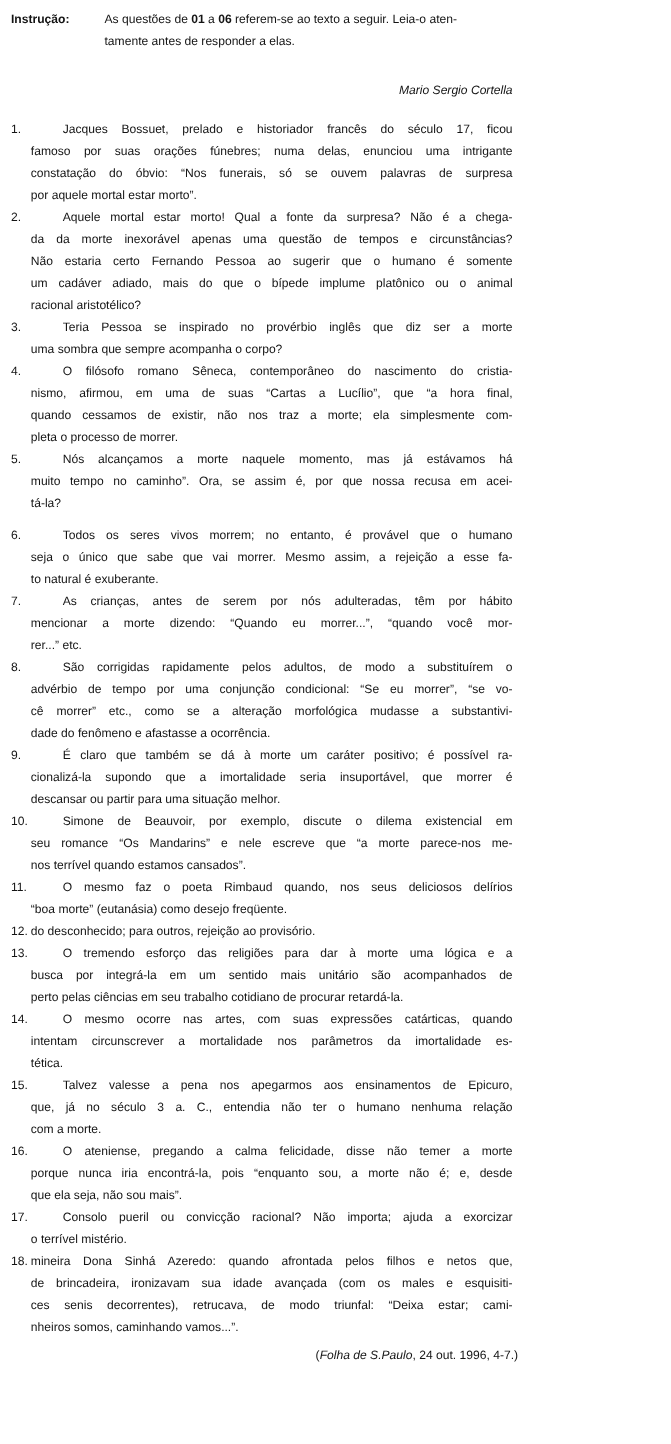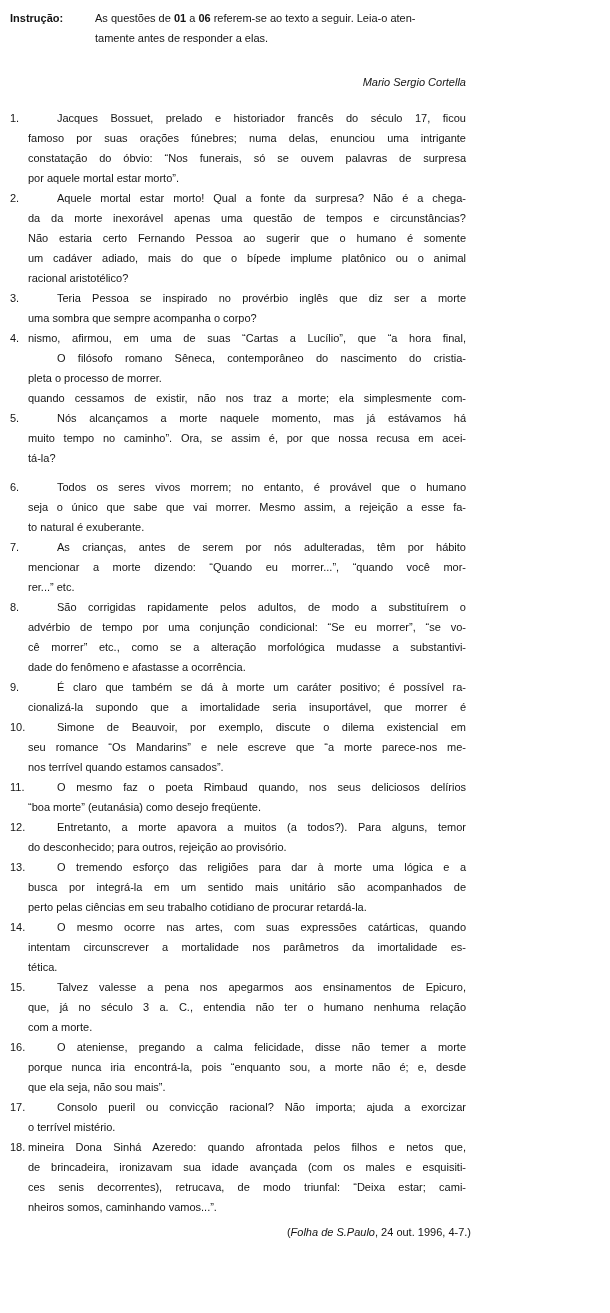--- a/index.html
+++ b/index.html
@@ -97,24 +97,24 @@
         <div class="line">um cadáver adiado, mais do que o bípede implume platônico ou o animal</div>
         <div class="line last">racional aristotélico?</div>
       </div>
       <div class="para">
         <span class="num">3.</span>
         <div class="line first">Teria Pessoa se inspirado no provérbio inglês que diz ser a morte</div>
         <div class="line last">uma sombra que sempre acompanha o corpo?</div>
       </div>
       <div class="para">
         <span class="num">4.</span>
+        <div class="line first">O filósofo romano Sêneca, contemporâneo do nascimento do cristia-</div>
         <div class="line">nismo, afirmou, em uma de suas “Cartas a Lucílio”, que “a hora final,</div>
-        <div class="line first">O filósofo romano Sêneca, contemporâneo do nascimento do cristia-</div>
+        <div class="line">quando cessamos de existir, não nos traz a morte; ela simplesmente com-</div>
         <div class="line last">pleta o processo de morrer.</div>
-        <div class="line">quando cessamos de existir, não nos traz a morte; ela simplesmente com-</div>
       </div>
       <div class="para">
         <span class="num">5.</span>
         <div class="line first">Nós alcançamos a morte naquele momento, mas já estávamos há</div>
         <div class="line">muito tempo no caminho”. Ora, se assim é, por que nossa recusa em acei-</div>
         <div class="line last">tá-la?</div>
       </div>
       <div class="para gap">
         <span class="num">6.</span>
         <div class="line first">Todos os seres vivos morrem; no entanto, é provável que o humano</div>
@@ -131,35 +131,35 @@
         <span class="num">8.</span>
         <div class="line first">São corrigidas rapidamente pelos adultos, de modo a substituírem o</div>
         <div class="line">advérbio de tempo por uma conjunção condicional: “Se eu morrer”, “se vo-</div>
         <div class="line">cê morrer” etc., como se a alteração morfológica mudasse a substantivi-</div>
         <div class="line last">dade do fenômeno e afastasse a ocorrência.</div>
       </div>
       <div class="para">
         <span class="num">9.</span>
         <div class="line first">É claro que também se dá à morte um caráter positivo; é possível ra-</div>
         <div class="line">cionalizá-la supondo que a imortalidade seria insuportável, que morrer é</div>
+        <div class="line last">descansar ou partir para uma situação melhor.</div>
       </div>
       <div class="para">
         <span class="num">10.</span>
         <div class="line first">Simone de Beauvoir, por exemplo, discute o dilema existencial em</div>
         <div class="line">seu romance “Os Mandarins” e nele escreve que “a morte parece-nos me-</div>
         <div class="line last">nos terrível quando estamos cansados”.</div>
       </div>
       <div class="para">
         <span class="num">11.</span>
         <div class="line first">O mesmo faz o poeta Rimbaud quando, nos seus deliciosos delírios</div>
         <div class="line last">“boa morte” (eutanásia) como desejo freqüente.</div>
       </div>
       <div class="para">
         <span class="num">12.</span>
-        <div class="line first">Entretanto, a morte apavora a muitos (a todos?). Para alguns, temor</div>
         <div class="line last">do desconhecido; para outros, rejeição ao provisório.</div>
       </div>
       <div class="para">
         <span class="num">13.</span>
         <div class="line first">O tremendo esforço das religiões para dar à morte uma lógica e a</div>
         <div class="line">busca por integrá-la em um sentido mais unitário são acompanhados de</div>
         <div class="line last">perto pelas ciências em seu trabalho cotidiano de procurar retardá-la.</div>
       </div>
       <div class="para">
         <span class="num">14.</span>

